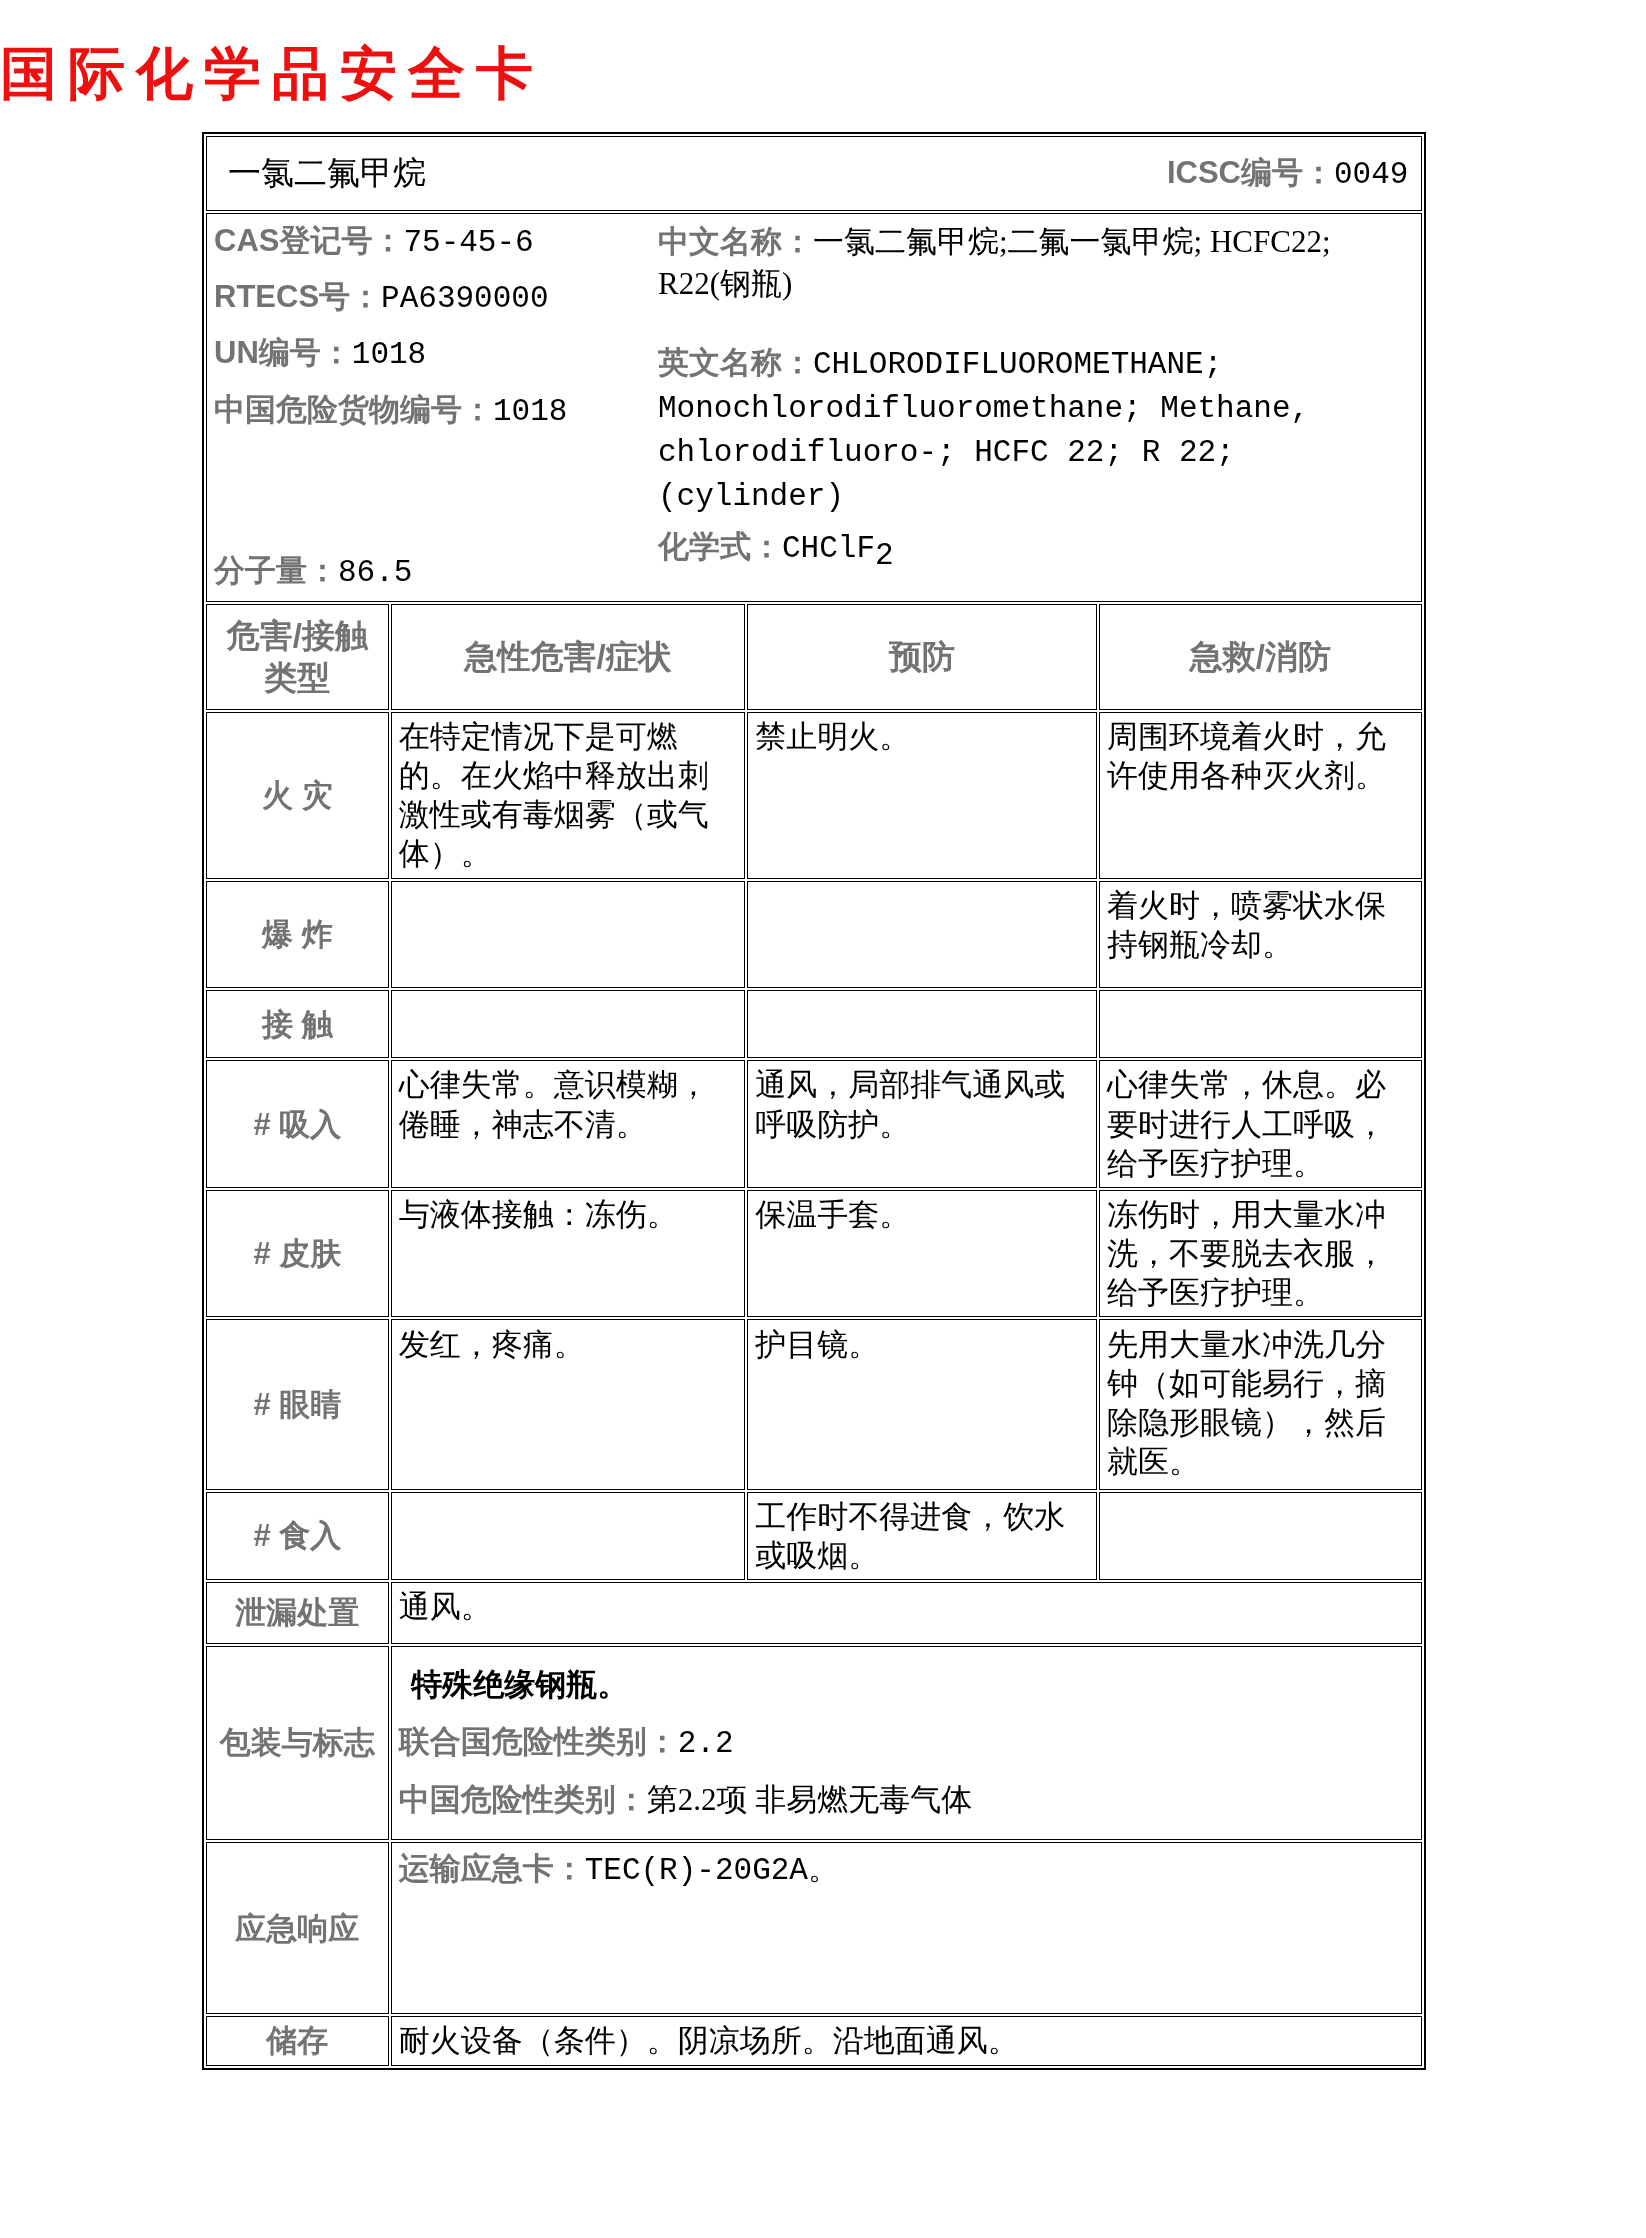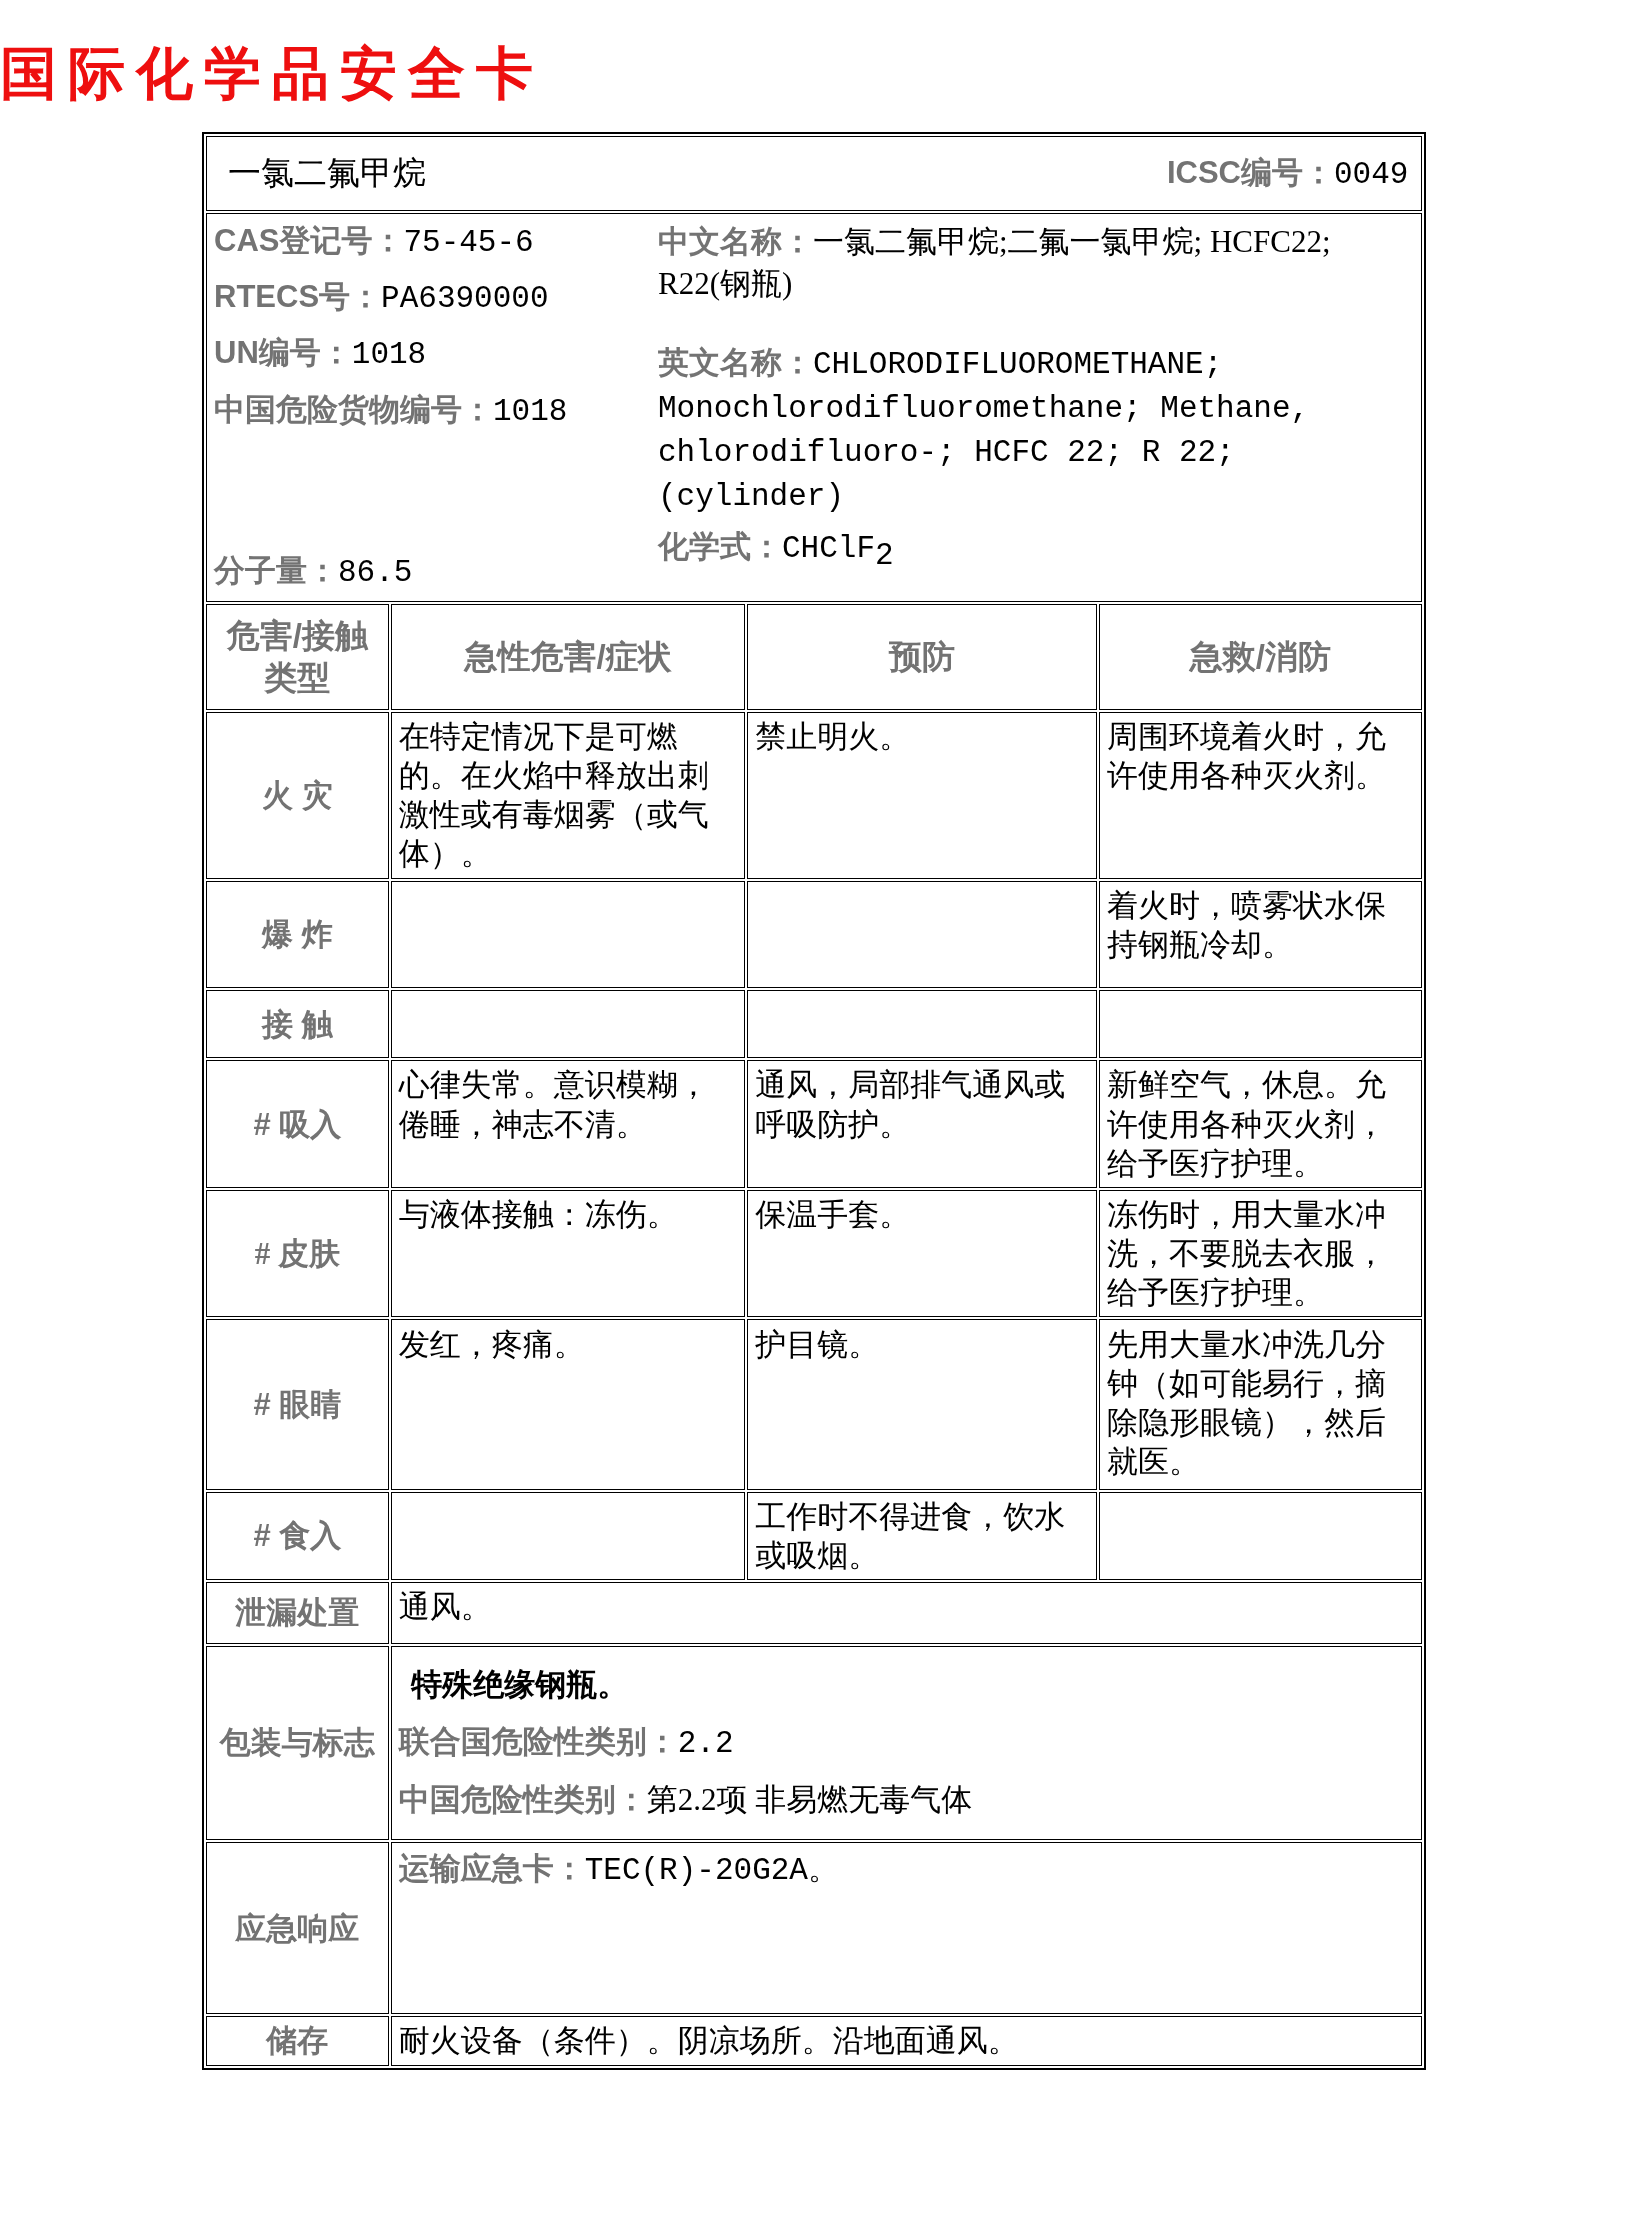--- a/index.html
+++ b/index.html
@@ -57,21 +57,21 @@
   .formula-line{margin-top:auto;margin-bottom:21px;font-size:31px;}
   .formula-line sub{font-size:23px;}
   
   tr.r-head td{height:96px;vertical-align:middle;text-align:center;font-size:33px;}
   
   td.rowlab{vertical-align:middle;text-align:center;font-size:31px;}
   tr.r-fire td{height:154px;}
   tr.r-expl td{height:97px;}
   tr.r-cont td{height:58px;}
   tr.r-inh td{height:117px;}
-  tr.r-skin td{height:106px;font-family:Liberation Serif, serif;}
+  tr.r-skin td{height:106px;}
   tr.r-eye td{height:160px;}
   tr.r-ing td{height:72px;}
   
   tr.r-spill td{height:51px;}
   tr.r-pack td{height:179px;}
   tr.r-emer td{height:161px;}
   tr.r-stor td{height:40px;}
   .pack-line1{padding-left:12.5px;margin:14px 0 18px 0;font-weight:bold;}
   .pack-line{margin:0 0 16.7px 0;font-size:31px;}
   .pack-line .blue,.emer-line .blue{font-size:31px;}
@@ -146,21 +146,21 @@
       <td class="rowlab blue">接 触</td>
       <td></td>
       <td></td>
       <td></td>
     </tr>
 
     <tr class="r-inh">
       <td class="rowlab blue"># 吸入</td>
       <td>心律失常。意识模糊，倦睡，神志不清。</td>
       <td>通风，局部排气通风或呼吸防护。</td>
-      <td>新鲜空气，休息。允许使用各种灭火剂，给予医疗护理。</td>
+      <td>心律失常，休息。必要时进行人工呼吸，给予医疗护理。</td>
     </tr>
 
     <tr class="r-skin">
       <td class="rowlab blue"># 皮肤</td>
       <td>与液体接触：冻伤。</td>
       <td>保温手套。</td>
       <td>冻伤时，用大量水冲洗，不要脱去衣服，给予医疗护理。</td>
     </tr>
 
     <tr class="r-eye">

